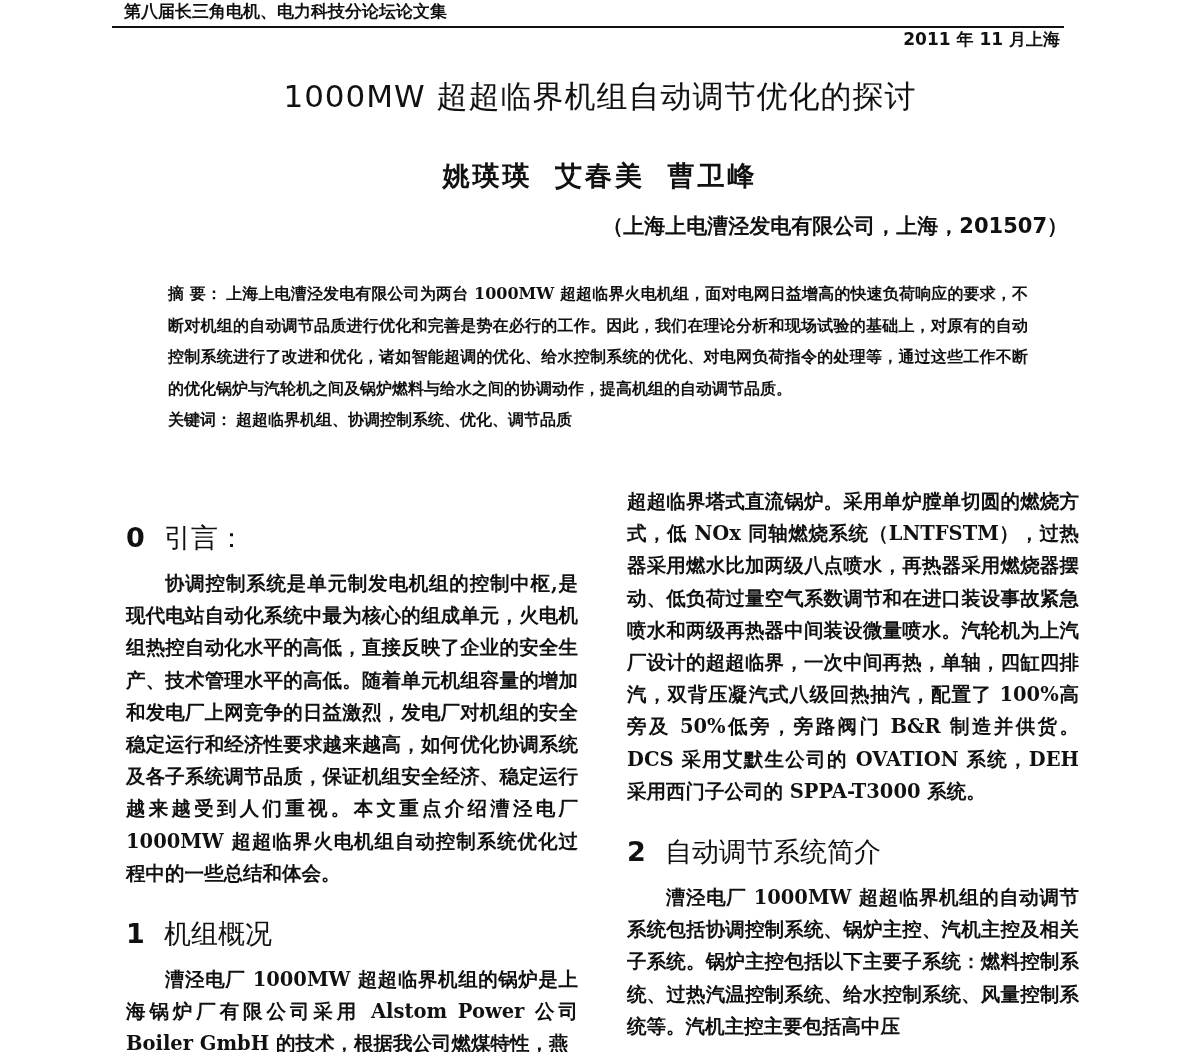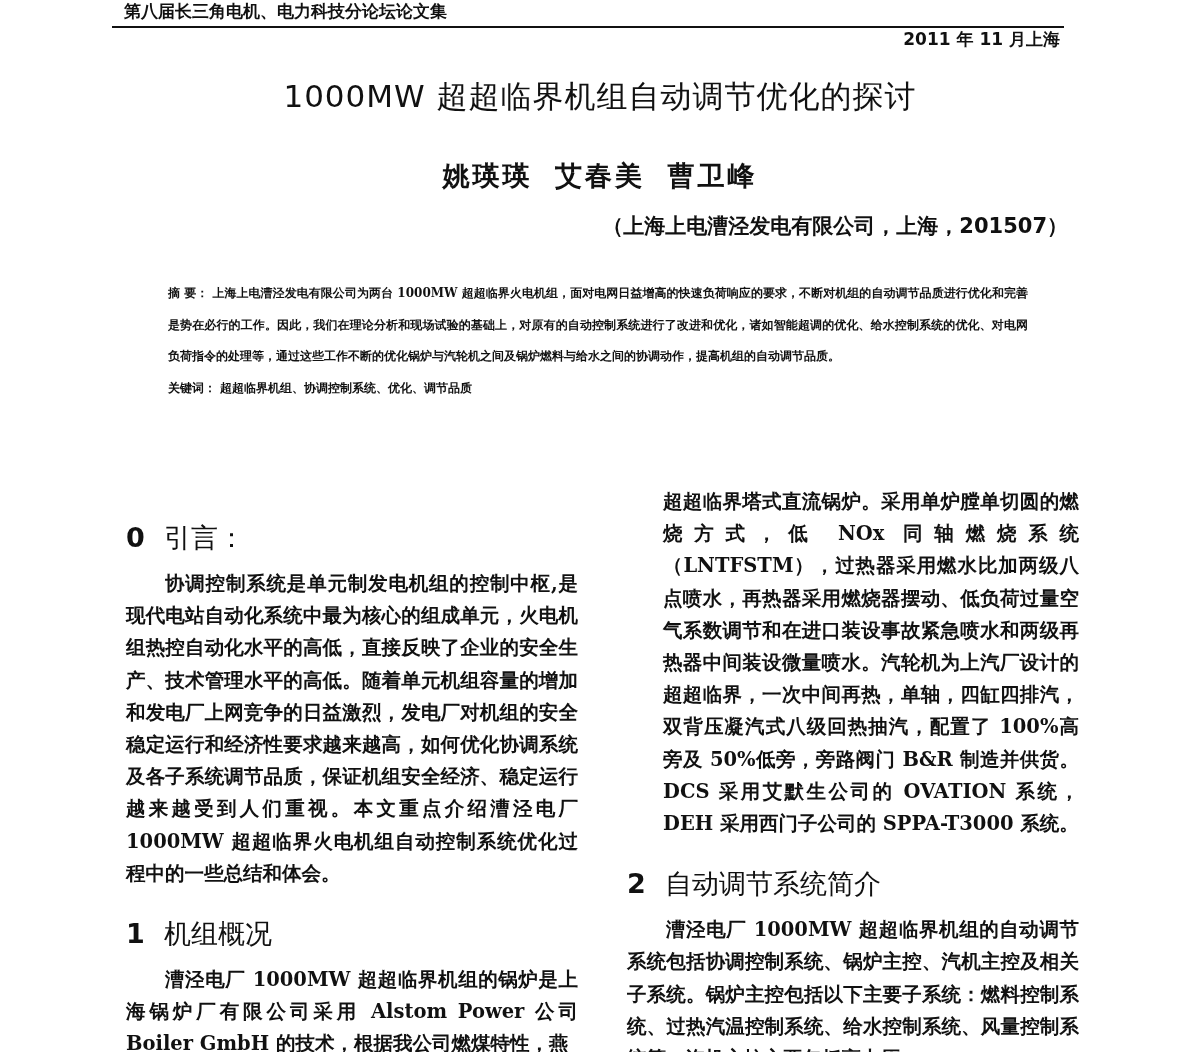--- a/index.html
+++ b/index.html
@@ -53,21 +53,21 @@
       text-align: right;
       font-size: 21px;
       font-weight: bold;
       font-family: "DejaVu Sans", "Liberation Sans", sans-serif;
     }
     .abstract {
       position: absolute;
       left: 168px;
       top: 278px;
       width: 860px;
-      font-size: 12px;
+      font-size: 16px;
       line-height: 31.5px;
       font-weight: bold;
       font-family: "DejaVu Serif", "Liberation Serif", serif;
       text-align: justify;
     }
     .abstract .label { font-weight: bold; margin-right: 4px; }
     .keywords { display: block; }
 
     .col {
       position: absolute;
@@ -82,21 +82,21 @@
 
     .section-heading {
       font-family: "DejaVu Sans", "Liberation Sans", sans-serif;
       font-size: 27px;
       font-weight: normal;
       margin: 16px 0 14px 0;
       line-height: 32px;
     }
     .section-heading .num { font-weight: bold; display: inline-block; width: 38px; }
     .para { margin: 0; text-indent: 2em; }
-    .para.noindent { text-indent: 0; margin-left: 36px; }
+    .para.noindent { text-indent: 0; }
     .gap { height: 12px; }
   </style>
 </head>
 <body>
 
 <div class="running-header">
   <span class="left">第八届长三角电机、电力科技分论坛论文集</span>
   <span class="right">2011 年 11 月上海</span>
 </div>
 

